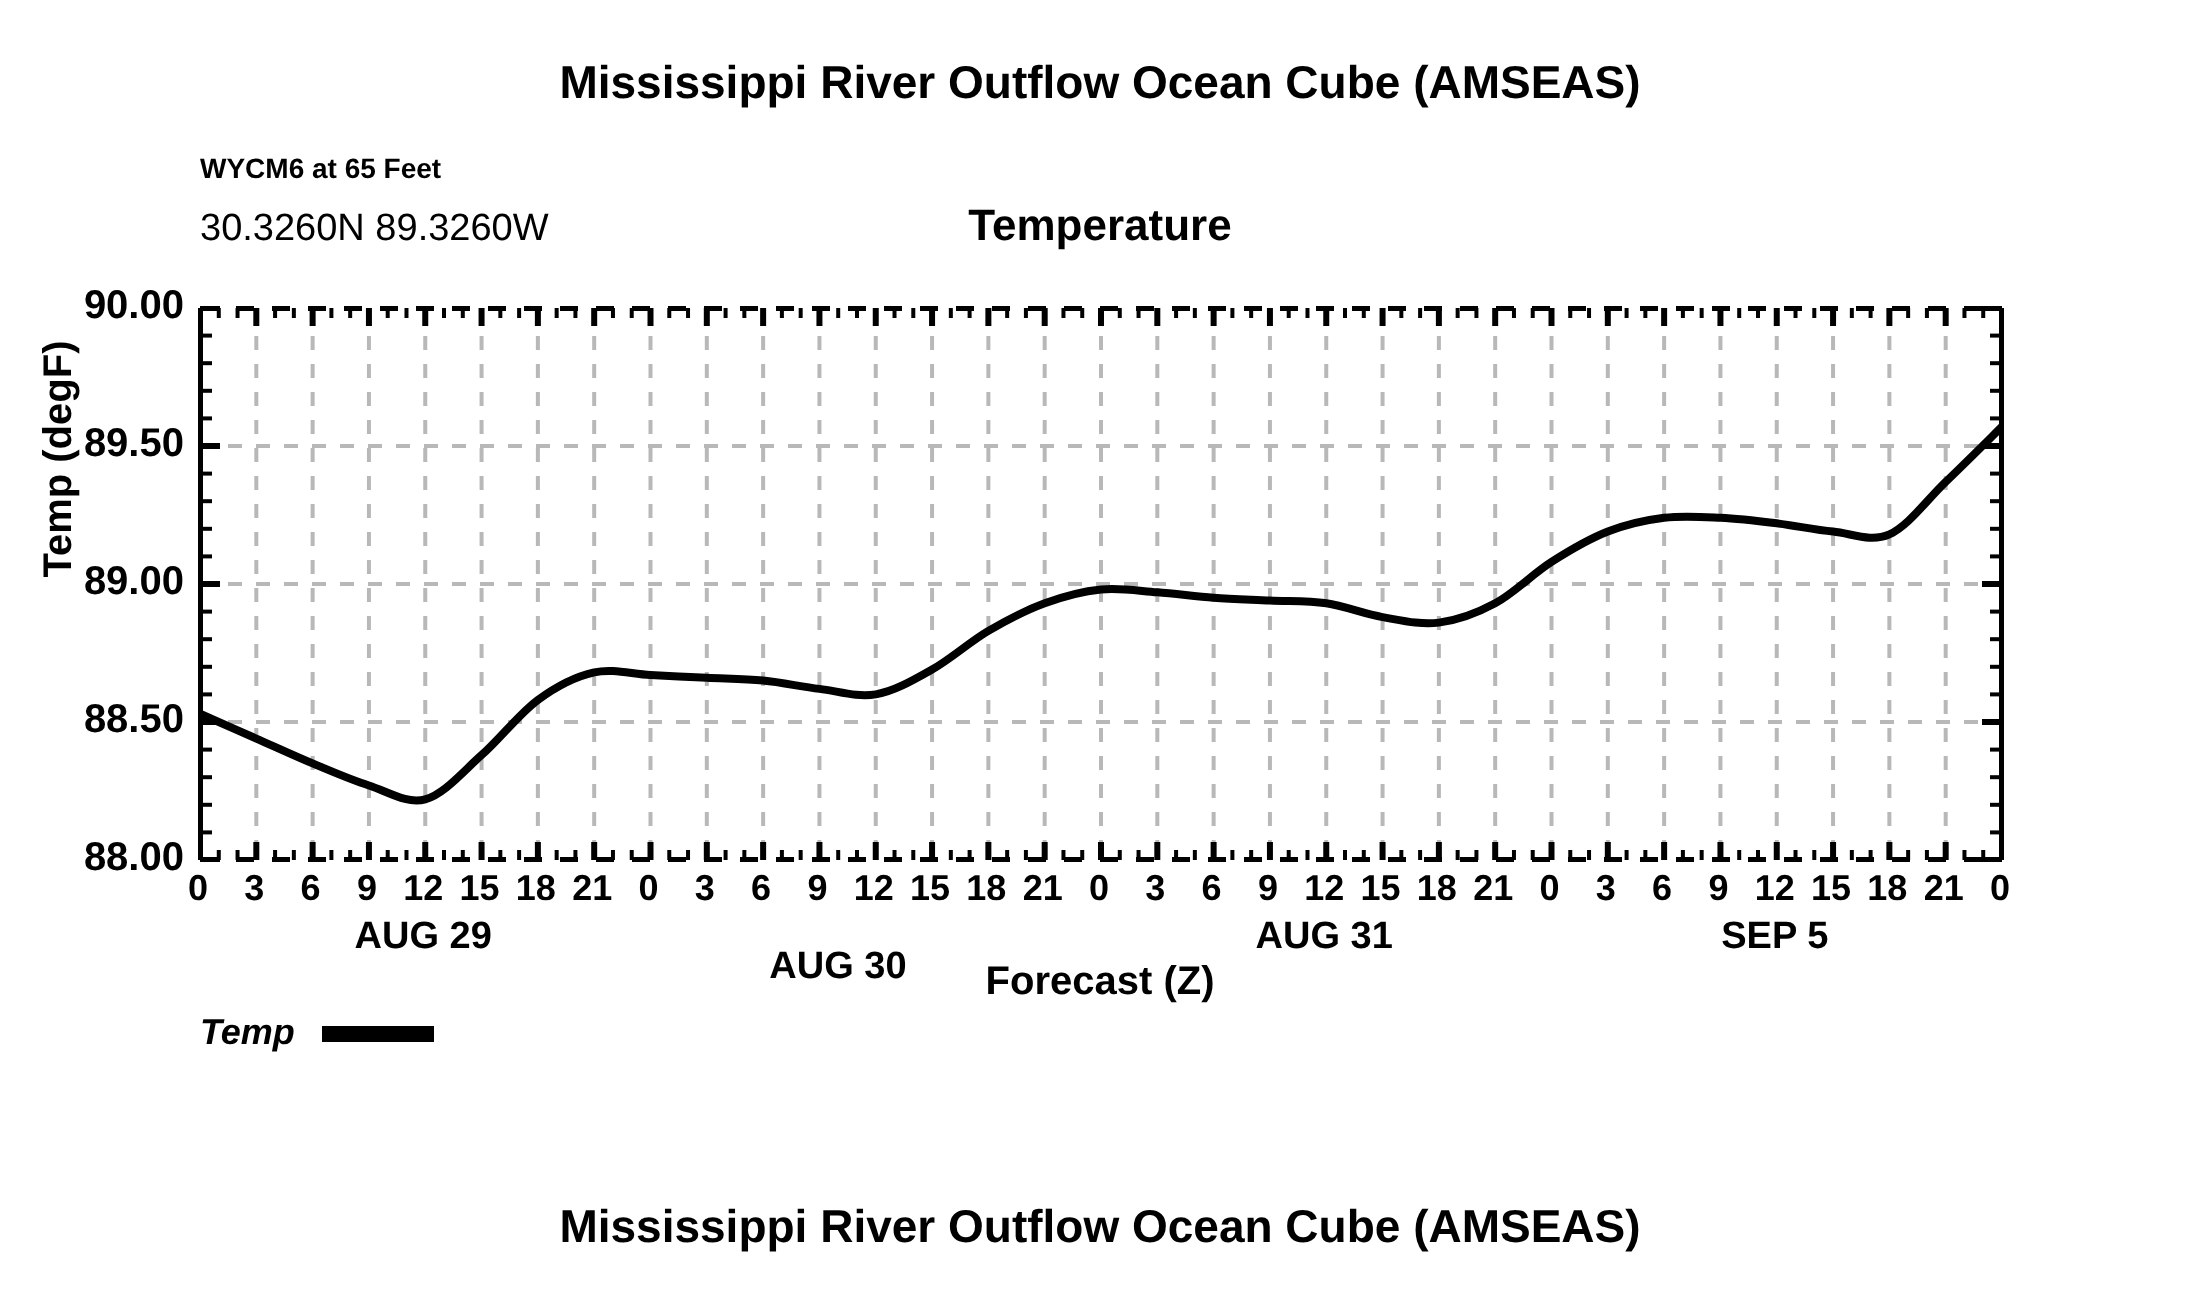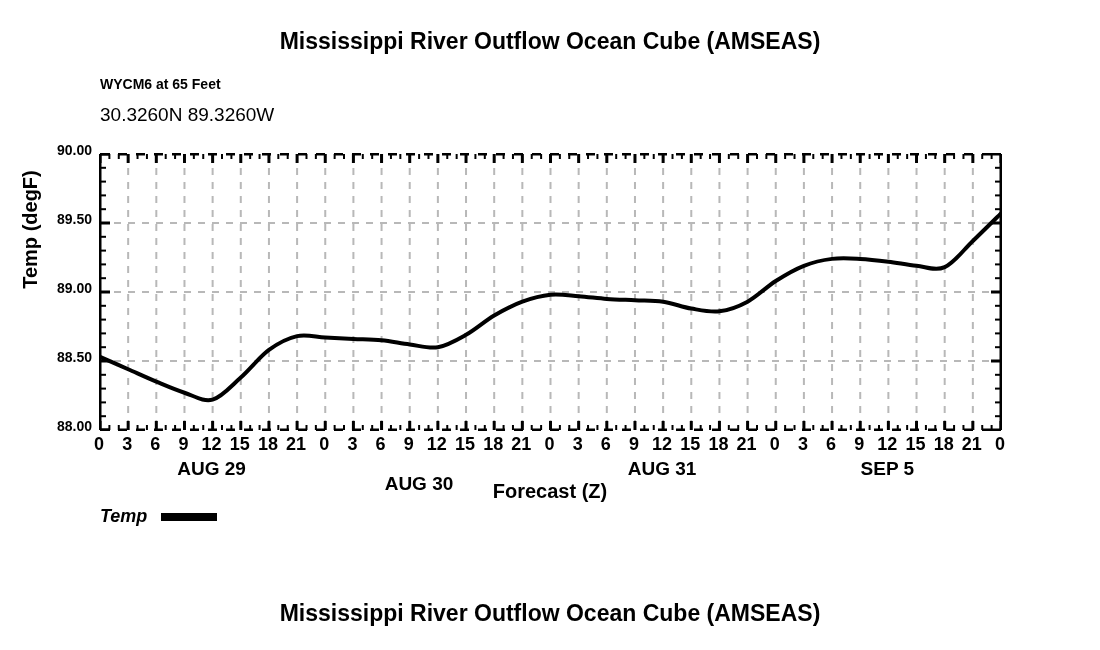--- a/index.html
+++ b/index.html
@@ -99,21 +99,21 @@
     width: 901px;
     height: 276px;
   }
   svg.plot-svg {
     display: block;
   }
   
   .ytick {
     position: absolute;
     right: 0;
-    font-size: 14px;
+    font-size: 20px;
     font-weight: bold;
     white-space: nowrap;
   }
   .ytick-wrap {
     position: absolute;
     left: 0px;
     top: 0px;
     width: 92px;
     height: 650px;
   }
@@ -157,20 +157,21 @@
 </style>
 </head>
 <body>
 
 <div class="page">
 
   <div class="main-title">Mississippi River Outflow Ocean Cube (AMSEAS)</div>
 
   <div class="station-line1">WYCM6 at 65 Feet</div>
   <div class="station-line2">30.3260N  89.3260W</div>
+  <div class="subtitle">Temperature</div>
 
   <div class="ylabel">Temp (degF)</div>
   <div class="xlabel">Forecast (Z)</div>
 
   <div class="ytick-wrap" id="ytick-wrap">
       <div class="ytick" style="top: 418px;">88.00</div>
       <div class="ytick" style="top: 349px;">88.50</div>
       <div class="ytick" style="top: 280px;">89.00</div>
       <div class="ytick" style="top: 211px;">89.50</div>
       <div class="ytick" style="top: 142px;">90.00</div>

